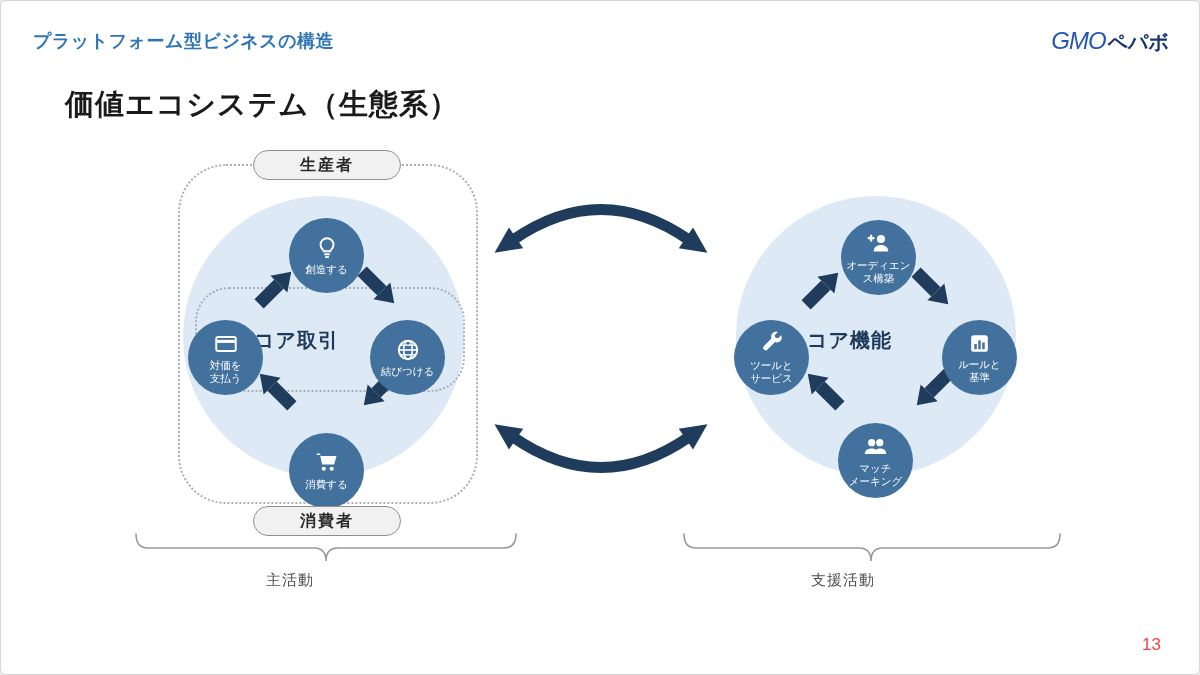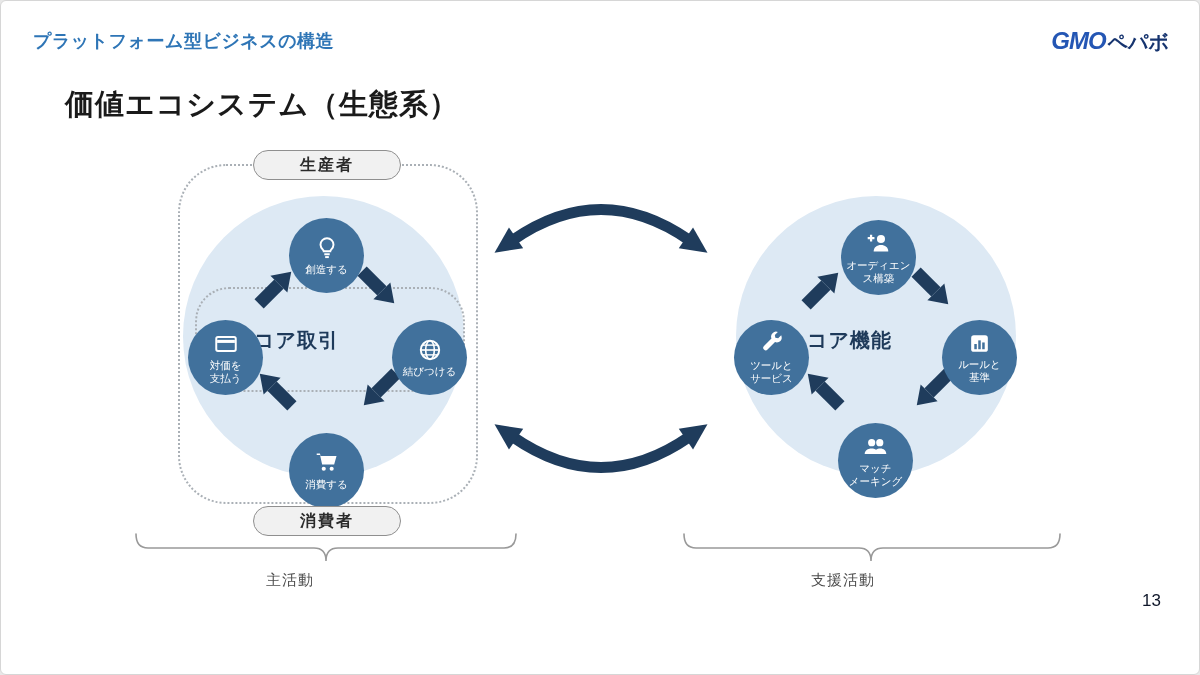--- a/index.html
+++ b/index.html
@@ -1,19 +1,19 @@
 <!DOCTYPE html>
 <html><head>
 <meta charset="utf-8">
 <style>
   html,body{margin:0;padding:0;background:#e8e8e8;font-family:"Liberation Sans","DejaVu Sans",sans-serif;}
   .slide{position:relative;width:1198px;height:673px;background:#fff;border:1px solid #d6d6d6;border-radius:6px;overflow:hidden;margin:0 auto;}
   .kicker{position:absolute;left:32px;top:28px;font-size:18px;font-weight:600;color:#2e75b6;letter-spacing:.5px;}
   .logo{position:absolute;right:30px;top:26px;display:flex;align-items:baseline;gap:2px;}
-  .logo .gmo{font-size:24px;font-weight:700;font-style:italic;color:#2456b4;letter-spacing:-1px;}
+  .logo .gmo{font-size:24px;font-weight:400;font-style:italic;color:#2456b4;letter-spacing:-1px;}
   .logo .pepabo{font-size:20px;font-weight:800;color:#16346f;letter-spacing:0;}
   .title{position:absolute;left:64px;top:84px;font-size:29px;font-weight:800;color:#1a1a1a;letter-spacing:1px;}
   .halo{position:absolute;border-radius:50%;background:#dde9f4;z-index:1;}
   .halo.left{left:182px;top:195px;width:281px;height:281px;}
   .halo.right{left:735px;top:195px;width:280px;height:280px;}
   .dotted{position:absolute;border:2px dotted #aab0b6;z-index:2;}
   .dotted.vert{left:177px;top:163px;width:296px;height:336px;border-radius:48px;}
   .dotted.horiz{left:194px;top:286px;width:266px;height:101px;border-radius:34px;}
   .svg-layer{position:absolute;left:0;top:0;z-index:3;pointer-events:none;}
   .core-label{position:absolute;width:140px;text-align:left;font-size:20px;font-weight:800;color:#1e3a5a;letter-spacing:1px;z-index:4;}
@@ -22,21 +22,21 @@
   .node{position:absolute;width:75px;height:75px;border-radius:50%;background:#41719c;color:#fff;display:flex;flex-direction:column;align-items:center;justify-content:center;gap:2px;z-index:5;margin-top:20px;}
   .node svg{display:block;}
   .node-label{font-size:10.5px;line-height:1.2;text-align:center;white-space:pre-line;font-weight:500;letter-spacing:0;}
   .pill{position:absolute;width:148px;height:30px;background:#f1f1f1;border:1.5px solid #8f8f8f;border-radius:15px;display:flex;align-items:center;justify-content:center;font-size:16px;font-weight:700;color:#2b2b2b;letter-spacing:2px;z-index:6;box-sizing:border-box;}
   .pill.top{left:252px;top:149px;}
   .pill.bottom{left:252px;top:505px;}
   .brace-label{position:absolute;width:120px;text-align:left;font-size:15px;color:#4d4d4d;z-index:4;letter-spacing:1px;}
   .brace-label.left{left:265px;top:570px;}
   .brace-label.right{left:810px;top:570px;}
   .source-note{position:absolute;left:64px;top:610px;width:910px;font-size:10.5px;line-height:1.6;color:#8e9296;white-space:pre-line;z-index:4;}
-  .page-number{position:absolute;right:38px;top:590px;font-size:17px;color:#0f172a;z-index:4;}
+  .page-number{position:absolute;right:38px;top:634px;font-size:17px;color:#ef4444;z-index:4;}
 </style>
 </head>
 <body>
 
 <div class="slide">
 
   <div class="kicker">プラットフォーム型ビジネスの構造</div>
 
   <div class="logo">
     <span class="gmo">GMO</span>
@@ -85,21 +85,21 @@
 
   <div class="node" style="left:288px;top:197px;">
     <svg width="26" height="26" viewBox="0 0 24 24">
       <path d="M12 3a6 6 0 0 1 6 6c0 2.3-1.3 3.6-2.3 4.7-.7.8-.7 1.3-.7 1.3h-6s0-.5-.7-1.3C7.3 12.6 6 11.3 6 9a6 6 0 0 1 6-6z" fill="none" stroke="#fff" stroke-width="1.8"></path>
       <line x1="9.5" y1="17.8" x2="14.5" y2="17.8" stroke="#fff" stroke-width="1.8"></line>
       <line x1="10.3" y1="20.4" x2="13.7" y2="20.4" stroke="#fff" stroke-width="1.8"></line>
     </svg>
     <span class="node-label">創造する</span>
   </div>
 
-  <div class="node" style="left:391px;top:299px;">
+  <div class="node" style="left:369px;top:299px;">
     <svg width="26" height="26" viewBox="0 0 24 24">
       <circle cx="12" cy="12" r="8.5" fill="none" stroke="#fff" stroke-width="1.8"></circle>
       <ellipse cx="12" cy="12" rx="4" ry="8.5" fill="none" stroke="#fff" stroke-width="1.5"></ellipse>
       <line x1="3.8" y1="12" x2="20.2" y2="12" stroke="#fff" stroke-width="1.5"></line>
       <line x1="4.8" y1="7.5" x2="19.2" y2="7.5" stroke="#fff" stroke-width="1.3"></line>
       <line x1="4.8" y1="16.5" x2="19.2" y2="16.5" stroke="#fff" stroke-width="1.3"></line>
     </svg>
     <span class="node-label">結びつける</span>
   </div>
 

